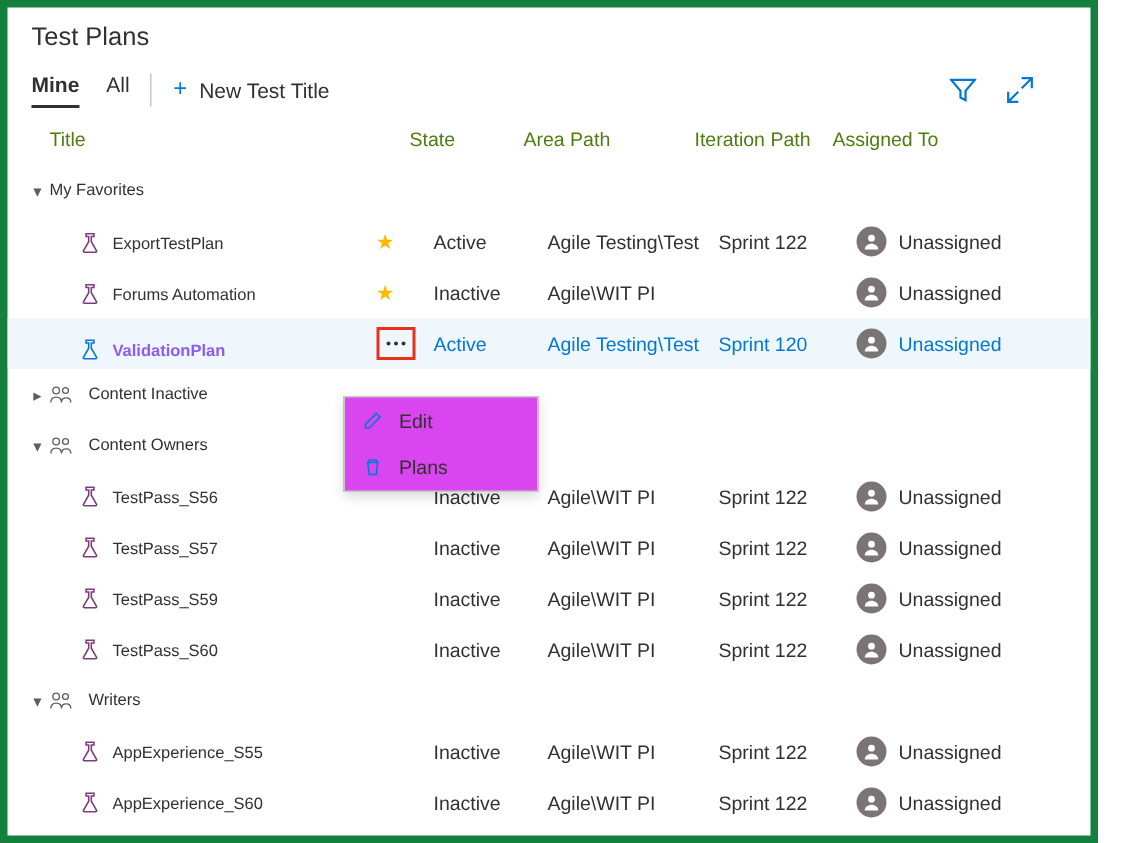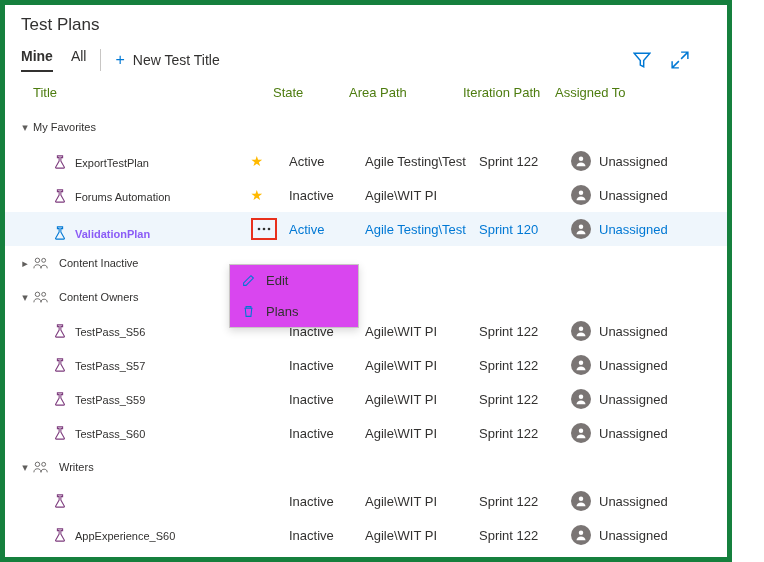--- a/index.html
+++ b/index.html
@@ -368,20 +368,21 @@
 
   <div class="row">
     <span class="caret empty">▾</span>
     <div class="title-cell">
         <span class="indent"></span>
       <span class="beaker-icon">
           <svg width="14" height="14" viewBox="0 0 16 16">
             <path d="M5 1h6v2H9v4l4 7c.3.6-.1 1-.8 1H3.8c-.7 0-1.1-.4-.8-1l4-7V3H5V1z" fill="none" stroke="#7d3b7d" stroke-width="1.2"></path>
           </svg>
         </span>
+      <span class="title-text">AppExperience_S55</span>
     </div>
     <div class="cell col-state">Inactive</div>
     <div class="cell col-area">Agile\WIT PI</div>
     <div class="cell col-iter">Sprint 122</div>
     <div class="cell col-assigned">
       <span class="avatar">
           <svg width="12" height="12" viewBox="0 0 16 16">
             <circle cx="8" cy="5" r="3" fill="#fff"></circle>
             <path d="M2 15c0-3 3-5 6-5s6 2 6 5" fill="#fff"></path>
           </svg>

